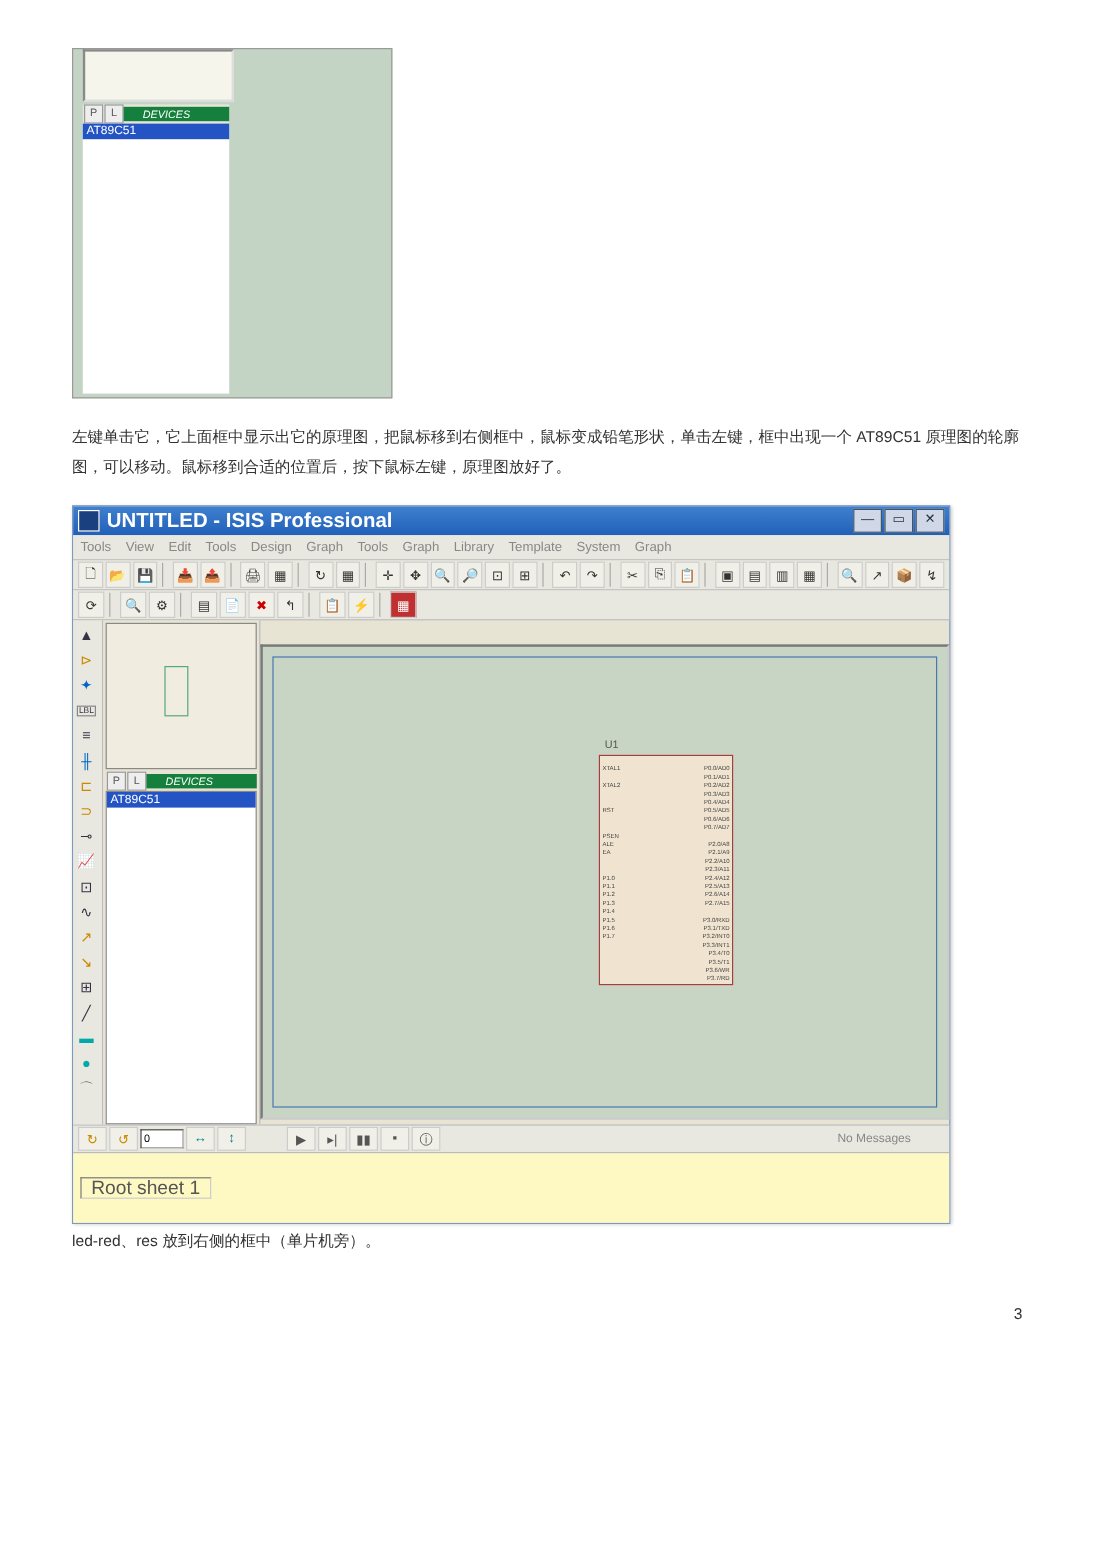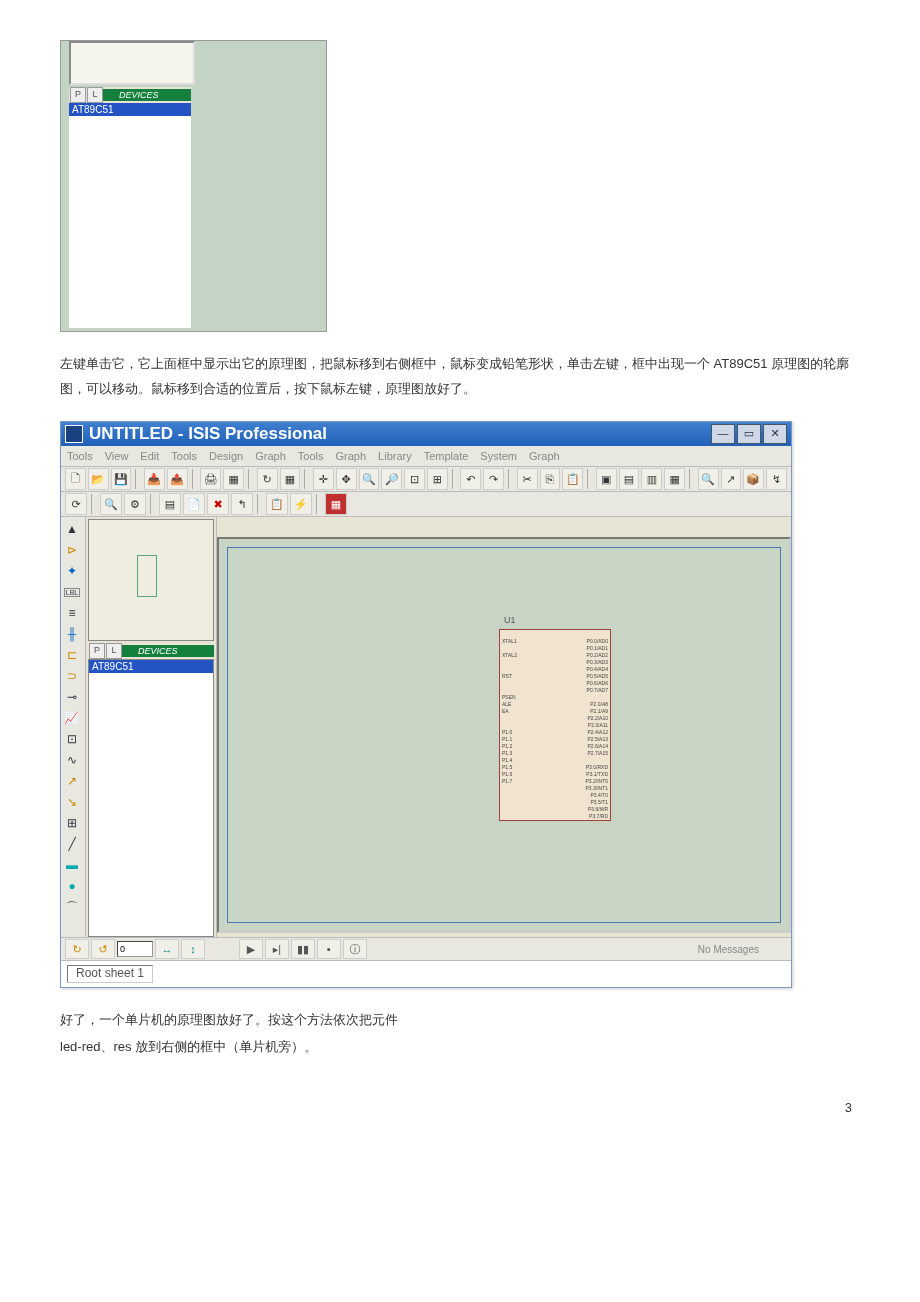--- a/index.html
+++ b/index.html
@@ -35,21 +35,21 @@
 .canvas-inner{position:absolute;left:8px;top:8px;right:8px;bottom:8px;border:1px solid #4878b0}
 .chip{position:absolute;left:280px;top:90px;width:110px;height:190px;background:#f0e4d0;border:1px solid #a04040}
 .chip-label{position:absolute;left:285px;top:76px;font-size:9px;color:#555}
 .chip-pins-left{position:absolute;left:2px;top:8px;display:flex;flex-direction:column;gap:1px}
 .chip-pins-right{position:absolute;right:2px;top:8px;display:flex;flex-direction:column;gap:1px;text-align:right}
 .pin{font-size:5px;color:#444;height:6px;line-height:6px}
 .bottombar{height:22px;background:#e8e8e0;border-top:1px solid #bbb;display:flex;align-items:center;padding:0 4px;gap:2px}
 .bb-btn{width:22px;height:18px;border:1px solid #ccc;background:#f0f0e8;display:flex;align-items:center;justify-content:center;font-size:11px;color:#555}
 .bb-input{width:30px;height:14px;border:1px inset #999;background:#fff;font-size:9px;padding:0 2px}
 .bb-msg{margin-left:auto;font-size:10px;color:#888;margin-right:28px}
-.statusbar{height:18px;background:#ffffff;border-top:1px solid #bbb;font-size:12px;padding:4px 6px;color:#555;display:flex}
+.statusbar{height:18px;background:#fef9c3;border-top:1px solid #bbb;font-size:16px;padding:20px 6px;color:#555;display:flex}
 .statusbar span:first-child{border:1px inset #ccc;padding:0 8px}
 .page-num{text-align:right;margin-top:40px;font-size:13px;color:#333;margin-right:8px}
 </style>
 </head>
 <body>
 
 <div class="page">
 
 <div class="fig1">
   <div class="fig1-inner"></div>
@@ -258,18 +258,17 @@
     <div class="bb-btn">▪</div>
     <div class="bb-btn">ⓘ</div>
     <div class="bb-msg">No Messages</div>
   </div>
 
   <div class="statusbar">
     <span>Root sheet 1</span>
   </div>
 </div>
 
-<p class="text-para" style="margin-bottom:2px">好了，一个单片机的原理图放好了。按这个方法依次把元件</p>
 <p class="text-para" style="margin-top:2px">led-red、res 放到右侧的框中（单片机旁）。</p>
 
 <div class="page-num">3</div>
 
 </div>
 
 </body></html>

